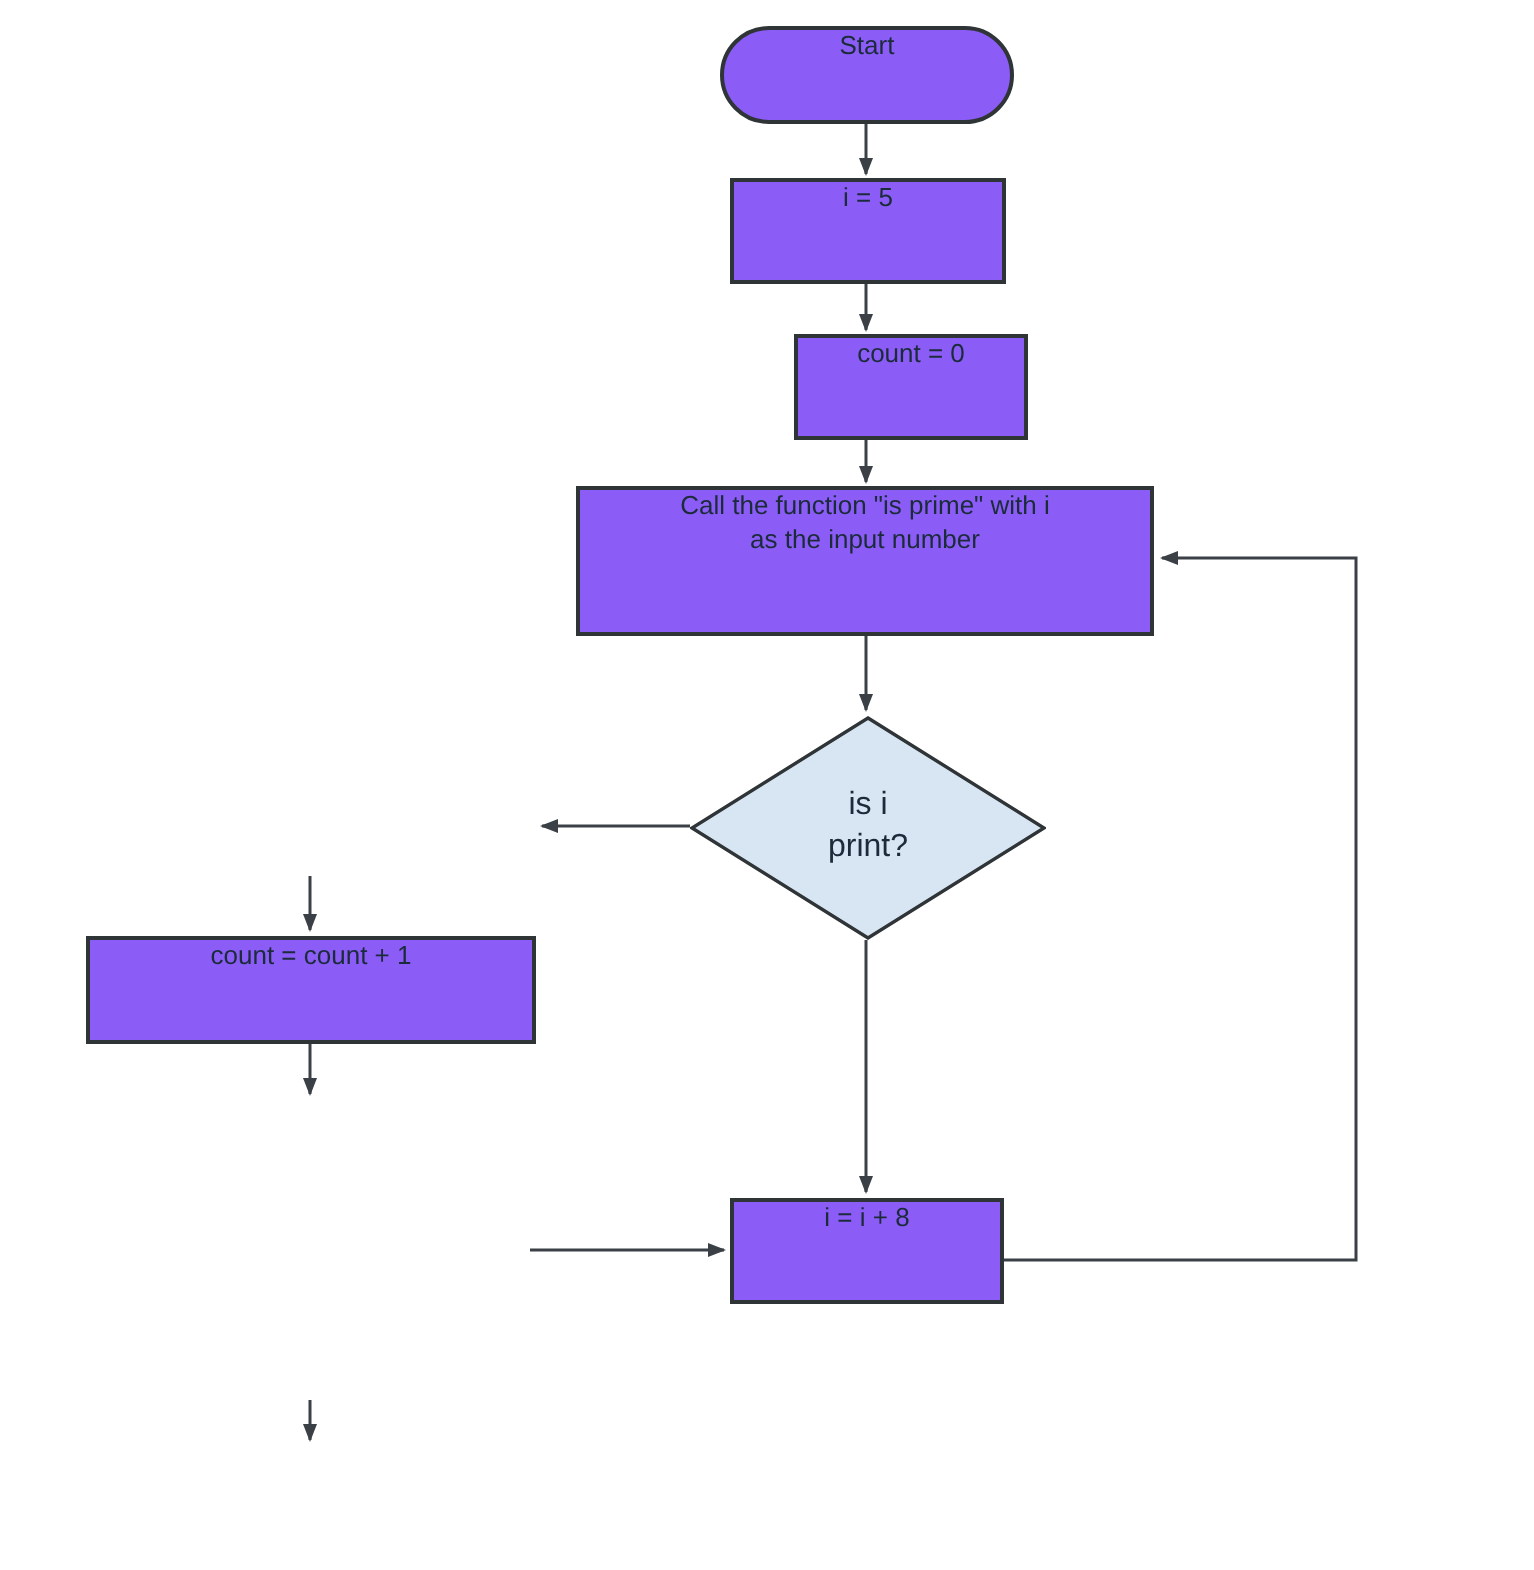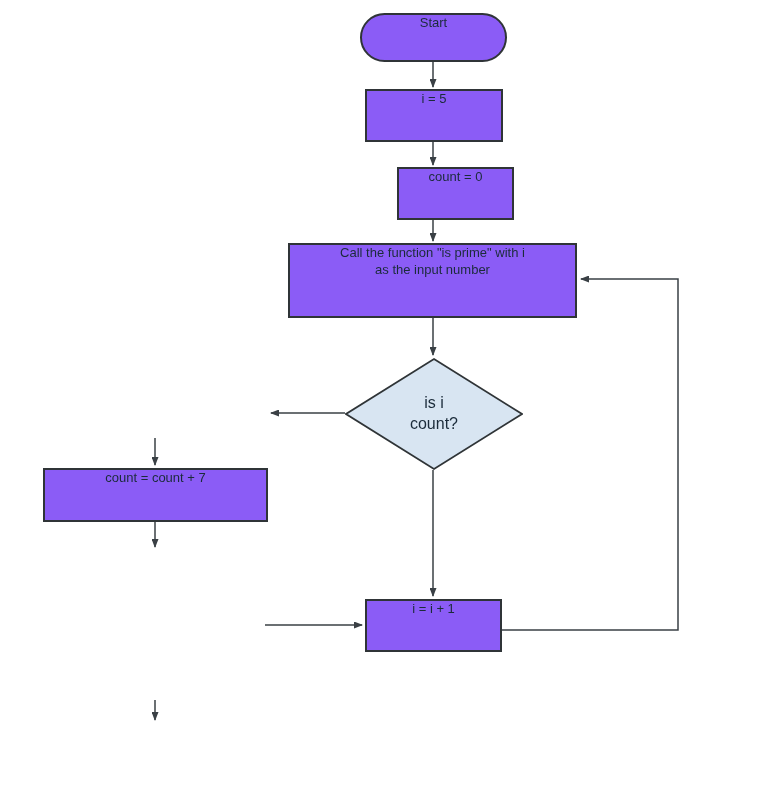--- a/index.html
+++ b/index.html
@@ -102,27 +102,27 @@
   <div class="node" id="n-call">
     <span>Call the function "is prime" with i
 as the input number</span>
   </div>
 
   <div class="node-diamond" id="n-d-prime">
     <svg width="178" height="112" viewBox="0 0 178 112" xmlns="http://www.w3.org/2000/svg">
       <polygon points="89,1 177,56 89,111 1,56" fill="#d8e5f2" stroke="#2f3437" stroke-width="1.7"></polygon>
     </svg>
     <span class="dtext">is i
-count?</span>
+print?</span>
   </div>
 
 
   <div class="node" id="n-inc-count">
-    <span>count = count + 7</span>
+    <span>count = count + 1</span>
   </div>
 
 
   <div class="node" id="n-inc-i">
-    <span>i = i + 1</span>
+    <span>i = i + 8</span>
   </div>
 
 
 </div>
 
 </body></html>

